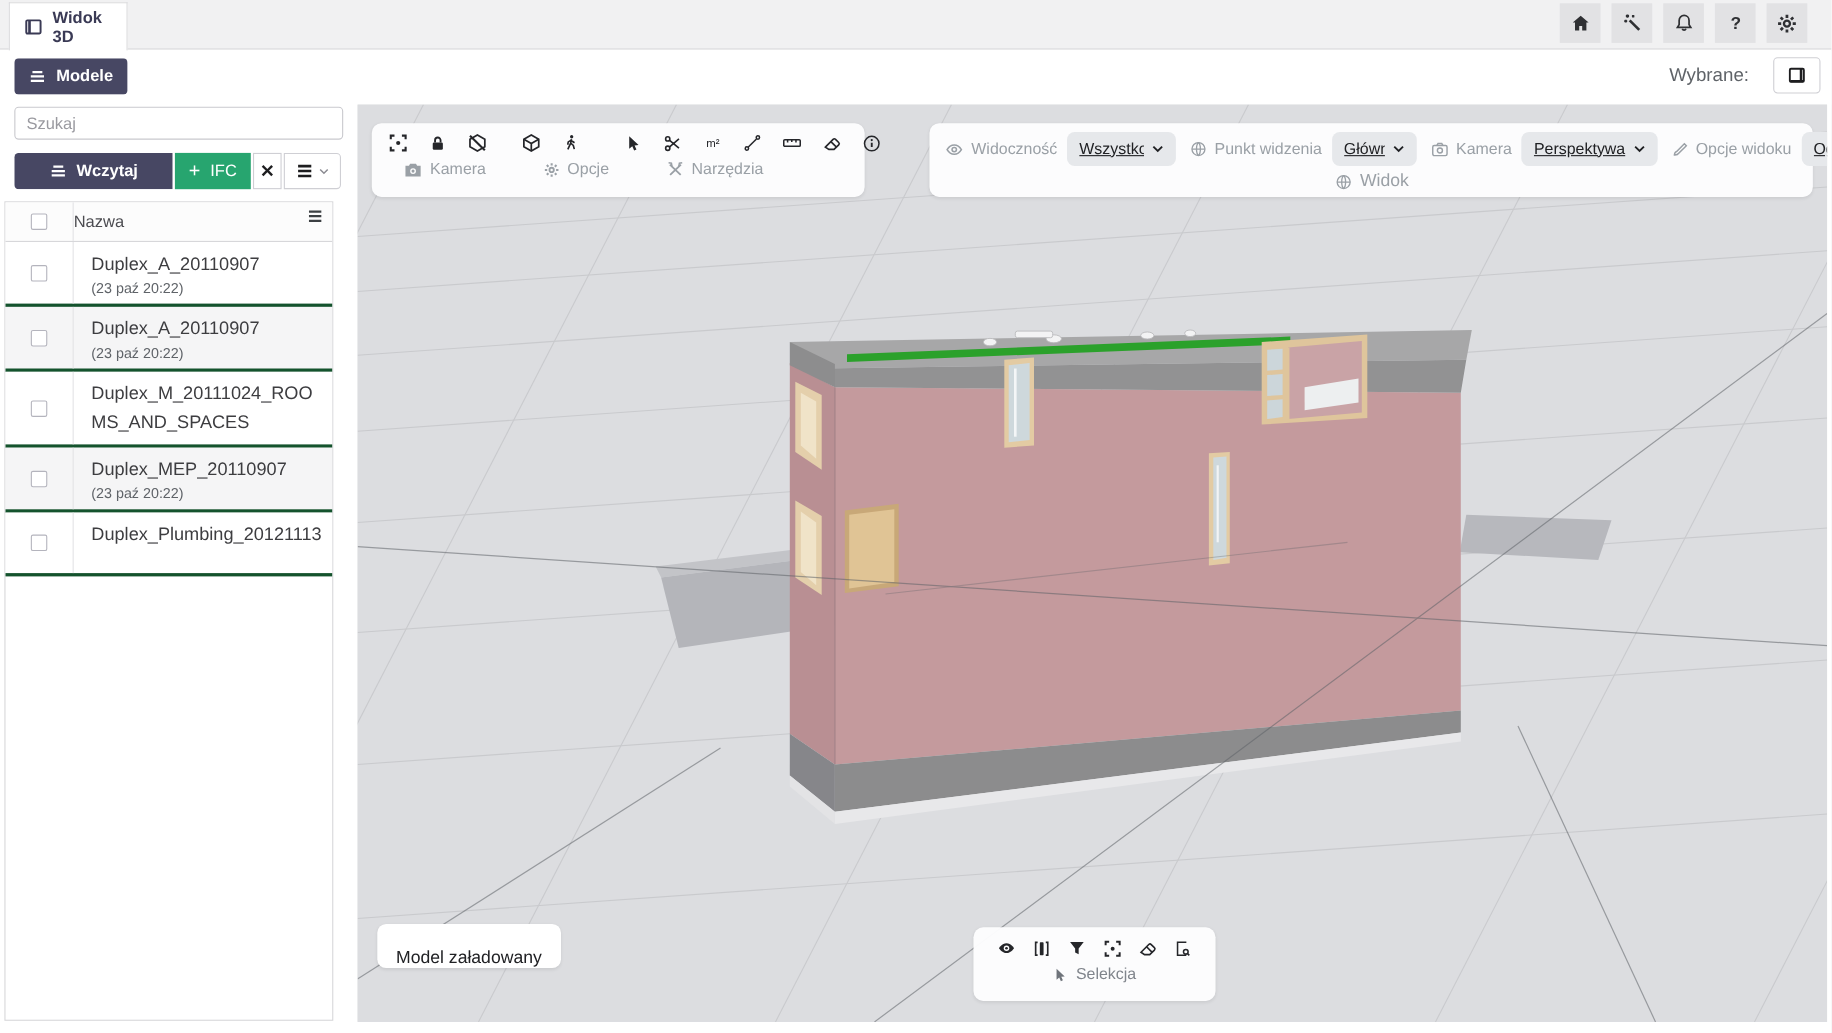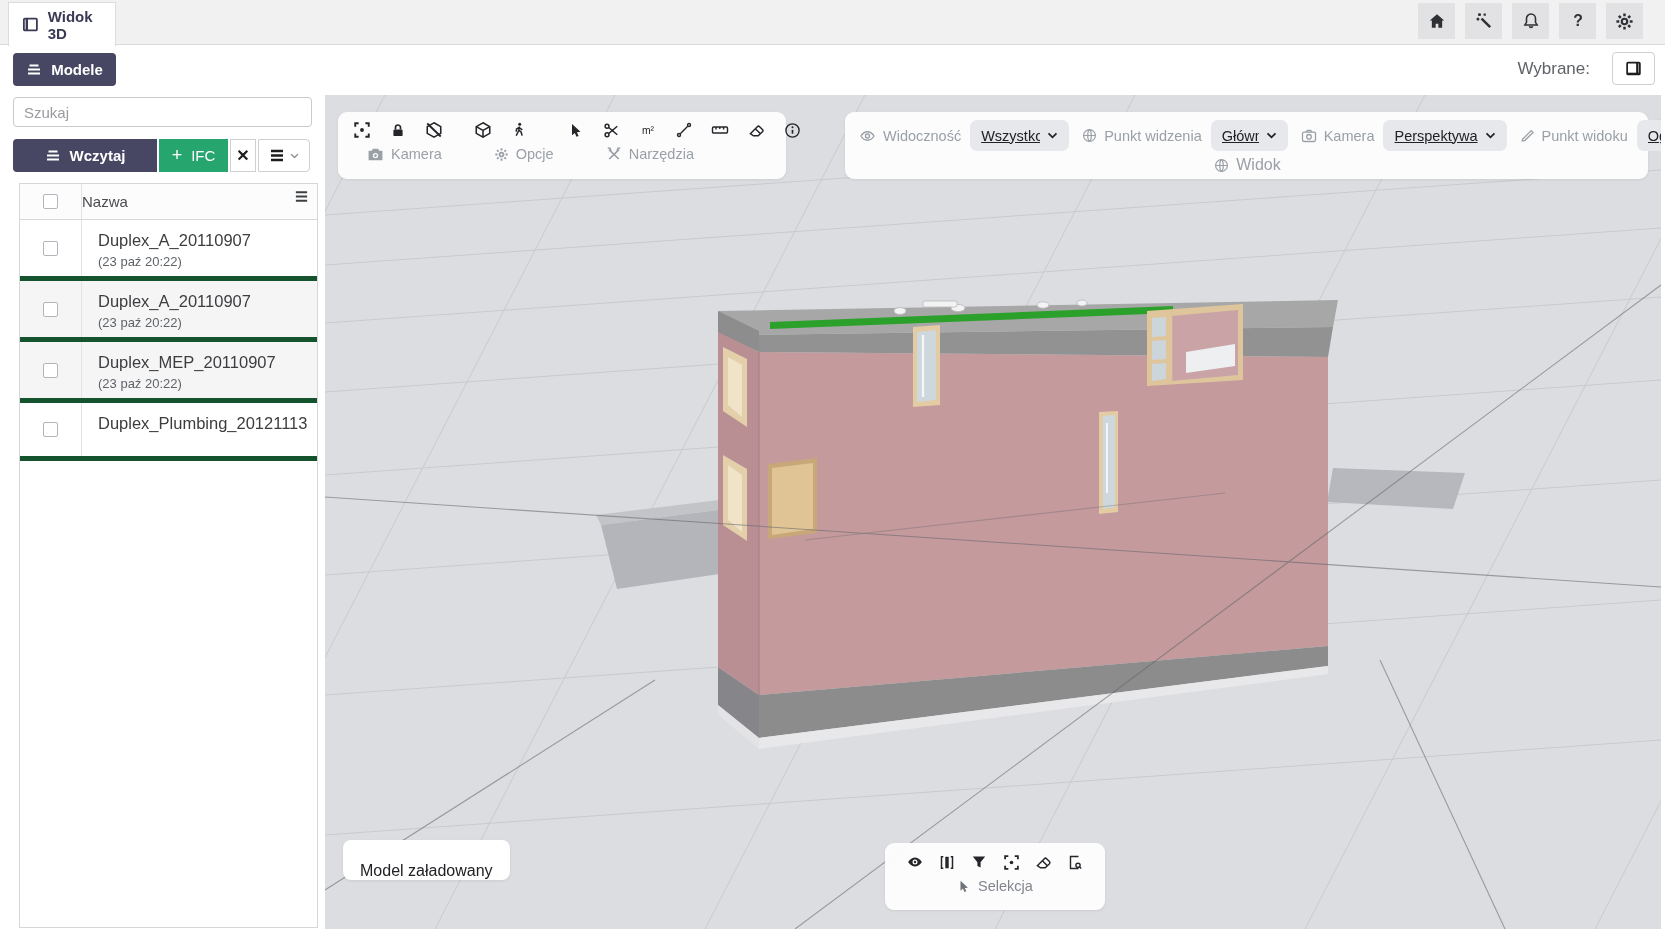--- a/index.html
+++ b/index.html
@@ -34,29 +34,29 @@
   .search { position:absolute; left:13px; top:2px; width:299px; height:30px; border:1px solid #c9c9ce;
     border-radius:4px; padding:0 10px; font-size:15px; color:#333; outline:none;
     font-family:"Liberation Sans", sans-serif; }
   .search::placeholder { color:#9a9aa0; }
   .btn-row { position:absolute; left:13px; top:44px; display:flex; gap:2px; }
   .load-btn { width:144px; height:33px; border-radius:4px 0 0 4px;text-align:center; }
   .ifc-btn { width:69px; height:33px; border-radius:0; font-size:15px; }
   .x-btn { width:26px; height:33px; border-radius:0; font-size:16px; font-weight:700; }
   .menu-btn { width:52px; height:33px; border-radius:0 4px 4px 0; gap:5px; }
 
-  .mtable { position:absolute; left:19px; top:88px; width:299px; height:745px;
+  .mtable { position:absolute; left:4px; top:88px; width:299px; height:745px;
     border:1px solid #d7d7da; background:#fff; }
   .thead { display:flex; align-items:center; height:36px; background:#fcfcfc;
     border-bottom:1px solid #d7d7da; font-size:15px; color:#4b4b50; position:relative; }
   .cbcell { width:62px; display:flex; align-items:center; justify-content:center;
     align-self:stretch; border-right:1px solid #e3e3e6; flex:none; }
   .cb { width:15px; height:15px; border:1px solid #b4b4bd; border-radius:2px; background:#fff; display:block; }
   .thead .hmenu { position:absolute; right:8px; top:6px; color:#3c4043; }
-  .row { display:flex; border-bottom:5px solid #14532d; min-height:58px; background:#fff; }
+  .row { display:flex; border-bottom:3px solid #14532d; min-height:58px; background:#fff; }
   .row.alt { background:#f5f5f6; }
   .namecell { padding:7px 6px 7px 16px; }
   .mname { font-size:16.5px; color:#3d3d40; line-height:26px; word-break:break-all; }
   .mts { font-size:13px; color:#5f6368; margin-top:1px; }
 
   
   .canvas { position:absolute; left:325px; top:95px; width:1336px; height:834px;
     background:#dcdde0; overflow:hidden; }
   .scene { position:absolute; inset:0; }
 
@@ -207,20 +207,29 @@
   <div class="row alt">
     <span class="cbcell">
               <span class="cb"></span>
             </span>
     <div class="namecell">
       <div class="mname">Duplex_A_20110907</div>
       <div class="mts">(23 paź 20:22)</div>
     </div>
   </div>
 
+  <div class="row">
+    <span class="cbcell">
+              <span class="cb"></span>
+            </span>
+    <div class="namecell">
+      <div class="mname">Duplex_M_20111024_ROOMS_AND_SPACES</div>
+
+    </div>
+  </div>
 
   <div class="row alt">
     <span class="cbcell">
               <span class="cb"></span>
             </span>
     <div class="namecell">
       <div class="mname">Duplex_MEP_20110907</div>
       <div class="mts">(23 paź 20:22)</div>
     </div>
   </div>
@@ -474,21 +483,21 @@
         <button class="pill">
           <span class="clip">Perspektywa</span>
           <svg class="ic" width="11" height="7" viewBox="0 0 10 7" stroke="currentColor" fill="none" stroke-width="1.7">
               <path d="M1 1.3 5 5.3 9 1.3"></path>
             </svg>
         </button>
         <span class="ctrl-label" style="margin-left:4px;">
           <svg class="ic" width="15" height="15" viewBox="0 0 16 16" fill="none" stroke="currentColor" stroke-width="1.4">
               <path d="M2.3 13.7c.3-2.2.9-3 2.2-3.3L12 2.8l1.9 1.9-7.6 7.5c-.5 1.3-1.6 1.6-4 1.5Z"></path>
             </svg>
-          <span>Punkt widoku</span>
+          <span>Opcje widoku</span>
         </span>
         <button class="pill">
           <span class="clip">Ogólny</span>
 
         </button>
       </div>
       <div class="view-row">
         <span class="label-item" style="color:#9aa0a6;">
           <svg class="ic" width="15" height="15" viewBox="0 0 16 16" fill="none" stroke="currentColor" stroke-width="1.3">
               <circle cx="8" cy="8" r="6.3"></circle>

